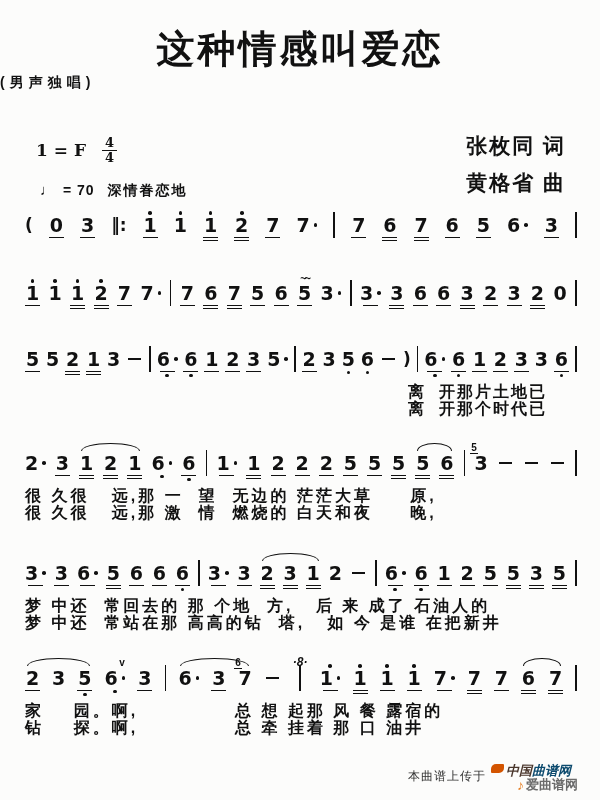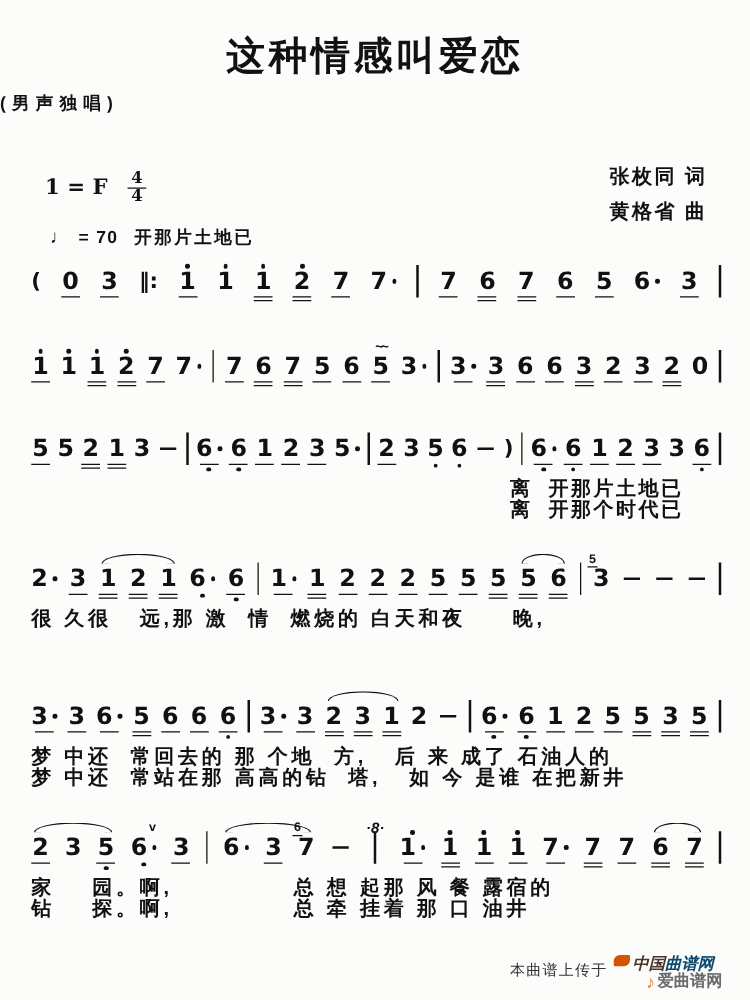--- a/index.html
+++ b/index.html
@@ -1,27 +1,27 @@
 <!DOCTYPE html>
 <html><head>
 <meta charset="utf-8">
 <style>
   html,body{margin:0;padding:0;background:#e8e8e8;}
   #page{position:relative;width:600px;height:800px;background:#fcfcfb;margin:0 auto;
         font-family:"Liberation Sans",sans-serif;color:#111;overflow:hidden;}
   .title{position:absolute;top:24px;left:0;width:100%;text-align:center;
-         font-size:31px;font-weight:bold;letter-spacing:3px;font-family:"DejaVu Sans",sans-serif;}
+         font-size:38px;font-weight:bold;letter-spacing:3px;font-family:"DejaVu Sans",sans-serif;}
   .subtitle{position:absolute;top:74px;left:0;width:100%;text-align:left;
             font-size:14px;font-weight:bold;letter-spacing:5px;}
   .keyrow{position:absolute;top:136px;left:36px;font-size:17px;font-weight:bold;
           display:flex;align-items:center;font-family:"DejaVu Serif",serif;justify-content:center;}
   .ts{display:inline-flex;flex-direction:column;align-items:center;margin-left:16px;
       font-size:13px;font-weight:bold;line-height:1.05;}
   .tst{border-bottom:1.6px solid #111;padding:0 3px;}
-  .credits{position:absolute;top:128px;right:34px;text-align:right;font-size:16px;
+  .credits{position:absolute;top:128px;right:34px;text-align:right;font-size:21px;
            font-weight:bold;line-height:1.75;letter-spacing:2px;}
   .tempo{position:absolute;top:181px;left:40px;font-size:14px;font-weight:bold;letter-spacing:1px;}
   .tnote{font-size:15px;margin-right:2px;}
   .texp{margin-left:8px;letter-spacing:2px;}
 
   #score{position:absolute;left:0;top:0;width:100%;height:100%;}
   .line-block{position:absolute;left:25px;width:552px;}
   .lb1{top:203px;} .lb2{top:271px;} .lb3{top:337px;} .lb4{top:441px;} .lb5{top:551px;} .lb6{top:656px;}
   .score-line{position:relative;display:flex;justify-content:space-between;
               align-items:flex-start;width:100%;}
@@ -76,21 +76,21 @@
   </div>
 
   <div class="credits">
     <div>张枚同 词</div>
     <div>黄格省 曲</div>
   </div>
 
   <div class="tempo">
     <span class="tnote">♩</span>
     <span>= 70</span>
-    <span class="texp">开那片土地已</span>
+    <span class="texp">深情眷恋地</span>
   </div>
 
   <div id="score">
       <div class="line-block lb1">
         <div class="score-line">
           <span class="tok">
             <span class="above"></span>
             <span class="mid">
               <span class="dg paren">(</span>
             </span>
@@ -961,20 +961,21 @@
           <span class="tok">
             <span class="above"></span>
             <span class="mid">
               <span class="bar"></span>
             </span>
             <span class="below"></span>
           </span>
           <div class="arc" style="left: 56px; width: 57px; top: 2px;"></div>
           <div class="arc" style="left: 392px; width: 33px; top: 2px;"></div>
         </div>
+        <div class="lyric-row">很 久很   远,那 一  望  无边的 茫茫大草     原,</div>
         <div class="lyric-row">很 久很   远,那 激  情  燃烧的 白天和夜     晚,</div>
       </div>
       <div class="line-block lb5">
         <div class="score-line">
           <span class="tok">
             <span class="above"></span>
             <span class="mid">
               <span class="dg">3</span>
               <span class="dot da"></span>
             </span>

